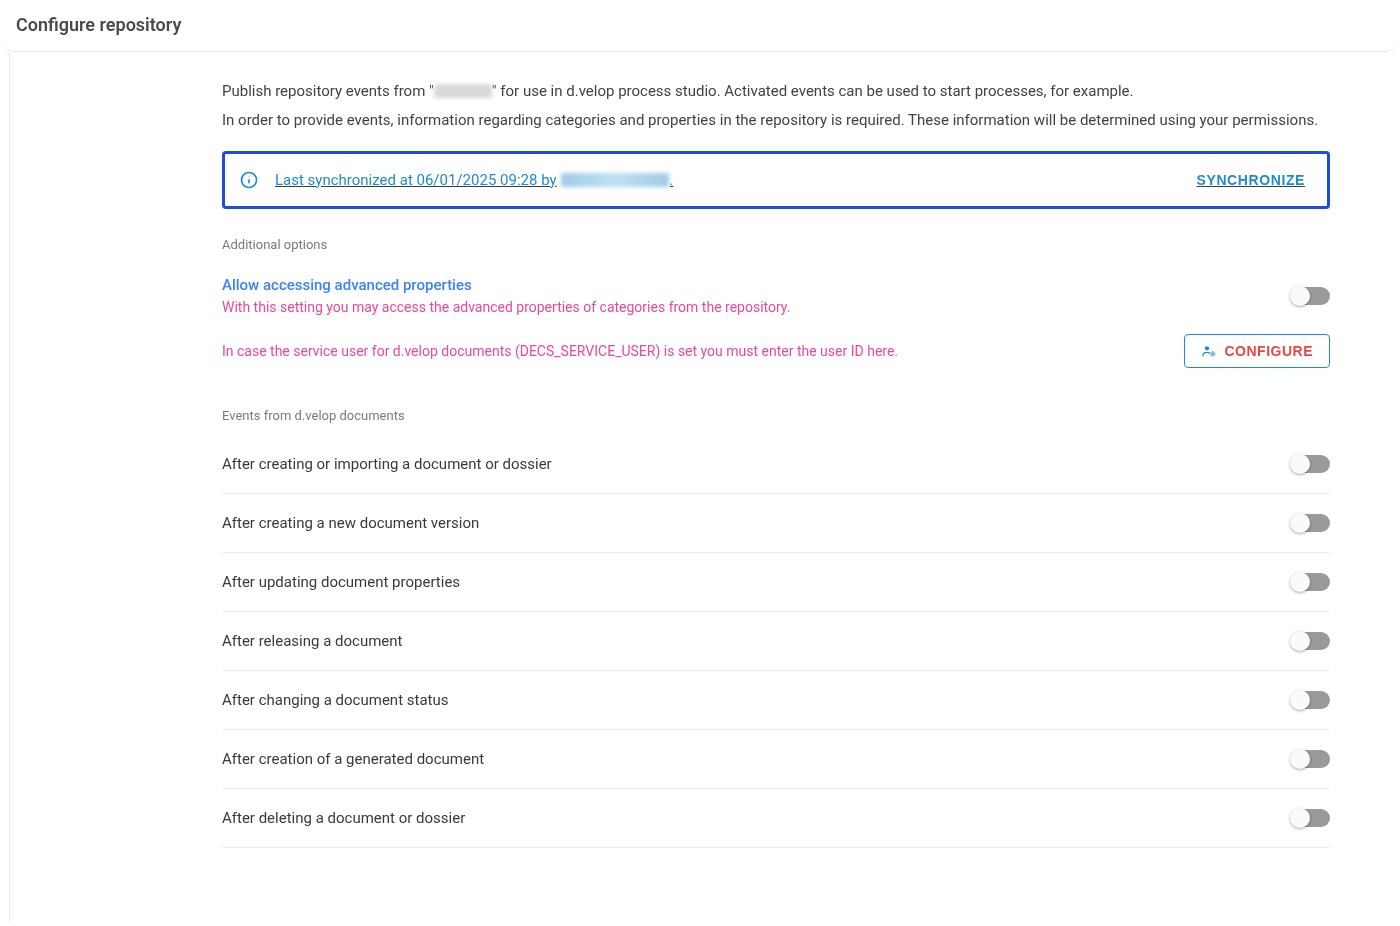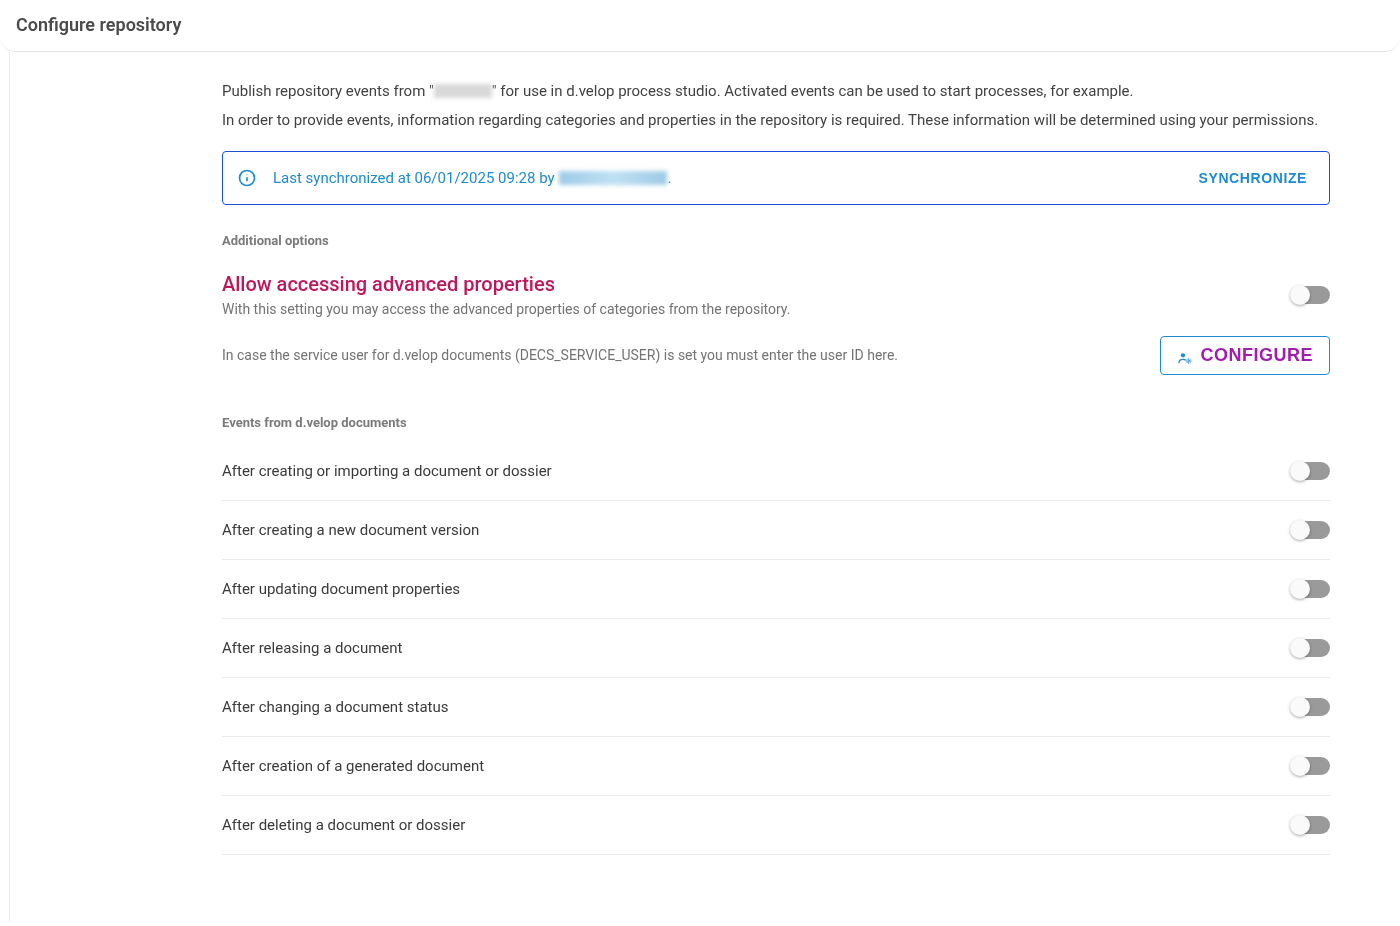--- a/index.html
+++ b/index.html
@@ -45,26 +45,27 @@
     .intro-p .redacted {
       display: inline-block;
       width: 58px;
       height: 14px;
       background: #d8d8d8;
       vertical-align: -2px;
       filter: blur(2px);
     }
     .info-banner {
       margin-top: 18px;
-      border: 1px solid #1d4ed8;
+      border: 3px solid #1d4ed8;
       border-radius: 4px;
       display: flex;
       align-items: center;
       padding: 12px 18px 12px 14px;
       justify-content: space-between;
+      text-decoration: underline;
     }
     .info-left {
       display: flex;
       align-items: center;
       gap: 16px;
     }
     .info-icon {
       width: 20px;
       height: 20px;
       display: flex;
@@ -94,37 +95,37 @@
       font-weight: 600;
       letter-spacing: 0.6px;
       cursor: pointer;
       padding: 6px 4px;
     }
     .section-label {
       font-size: 13px;
       color: #7a7a7a;
       margin-top: 28px;
       margin-bottom: 18px;
-      font-weight: 700;
+      font-weight: 400;
     }
     .option-row {
       display: flex;
       align-items: center;
       justify-content: space-between;
       padding: 6px 0 12px 0;
     }
     .option-text h3 {
-      font-size: 20px;
+      font-size: 15px;
       font-weight: 500;
-      color: #be185d;
+      color: #3b82f6;
       margin-bottom: 4px;
     }
     .option-text p {
       font-size: 14px;
-      color: #737373;
+      color: #ec4899;
       line-height: 1.3;
     }
     .toggle {
       width: 38px;
       height: 18px;
       background: #9a9a9a;
       border-radius: 10px;
       position: relative;
       cursor: pointer;
       flex-shrink: 0;
@@ -136,24 +137,24 @@
       height: 20px;
       background: #fafafa;
       border-radius: 50%;
       top: -1px;
       left: -2px;
       box-shadow: 0 1px 3px rgba(0,0,0,0.35);
     }
     .configure-btn {
       border: 1px solid #1e8bd1;
       background: #fff;
-      color: #a21caf;
+      color: #ef4444;
       border-radius: 4px;
       padding: 8px 16px;
-      font-size: 18px;
+      font-size: 14px;
       font-weight: 600;
       letter-spacing: 0.5px;
       cursor: pointer;
       display: flex;
       align-items: flex-end;
       gap: 8px;
       flex-shrink: 0;
     }
     .configure-btn .cfg-icon {
       width: 16px;

